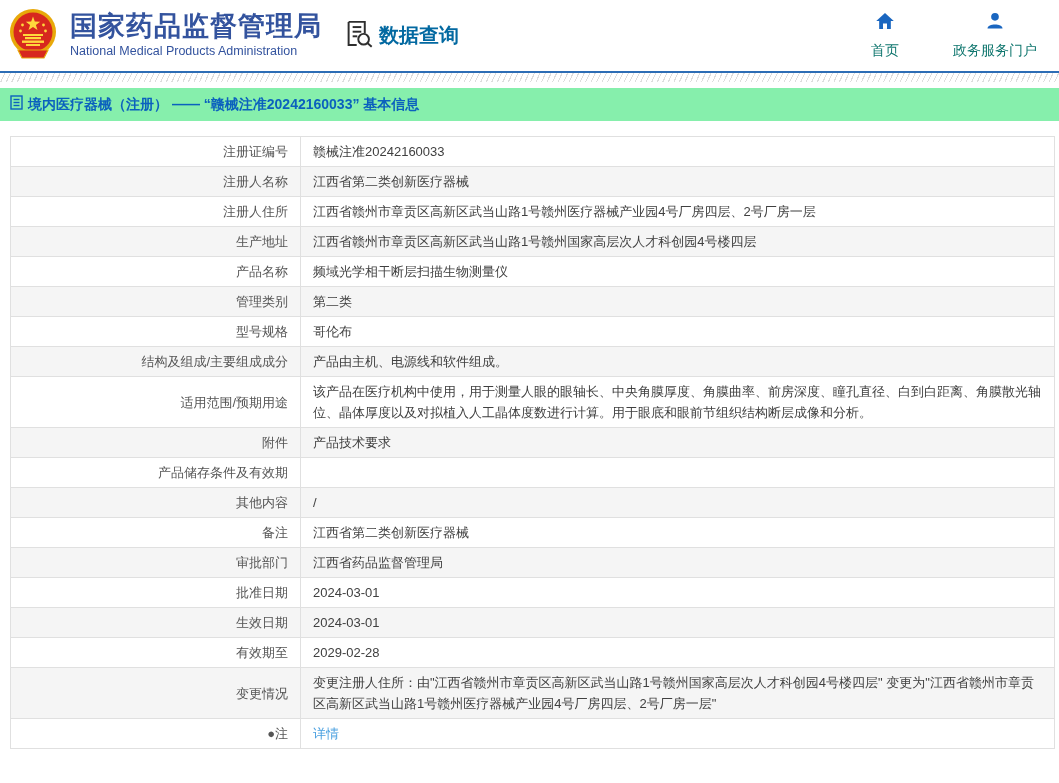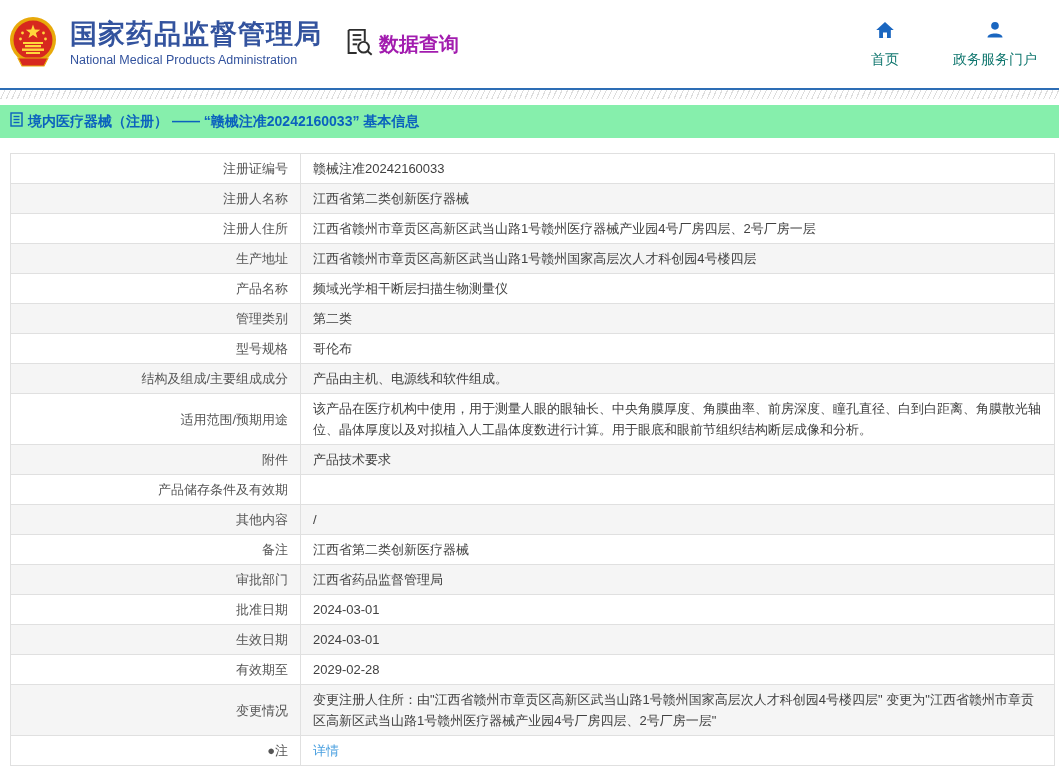--- a/index.html
+++ b/index.html
@@ -6,21 +6,21 @@
   html, body {
     margin: 0; padding: 0;
     width: 1059px;
     background: #ffffff;
     font-family: "Liberation Sans", "DejaVu Sans", sans-serif;
     color: #404040;
   }
 
   
   .header {
-    height: 90px;
+    height: 73px;
     display: flex;
     align-items: center;
     padding: 0 22px 0 8px;
     border-bottom: 2px solid #2d6db5;
     background: #fff;
   }
   .logo-link {
     display: flex;
     align-items: center;
     cursor: pointer;
@@ -44,21 +44,21 @@
   .query-section {
     display: flex;
     align-items: center;
     margin-left: 22px;
     cursor: pointer;
   }
   .query-icon { width: 30px; height: 30px; }
   .query-label {
     font-size: 20px;
     font-weight: 600;
-    color: #a21caf;
+    color: #0369a1;
     margin-left: 5px;
     white-space: nowrap;
   }
   .top-nav {
     margin-left: auto;
     display: flex;
     gap: 44px;
   }
   .nav-item {
     display: flex;

